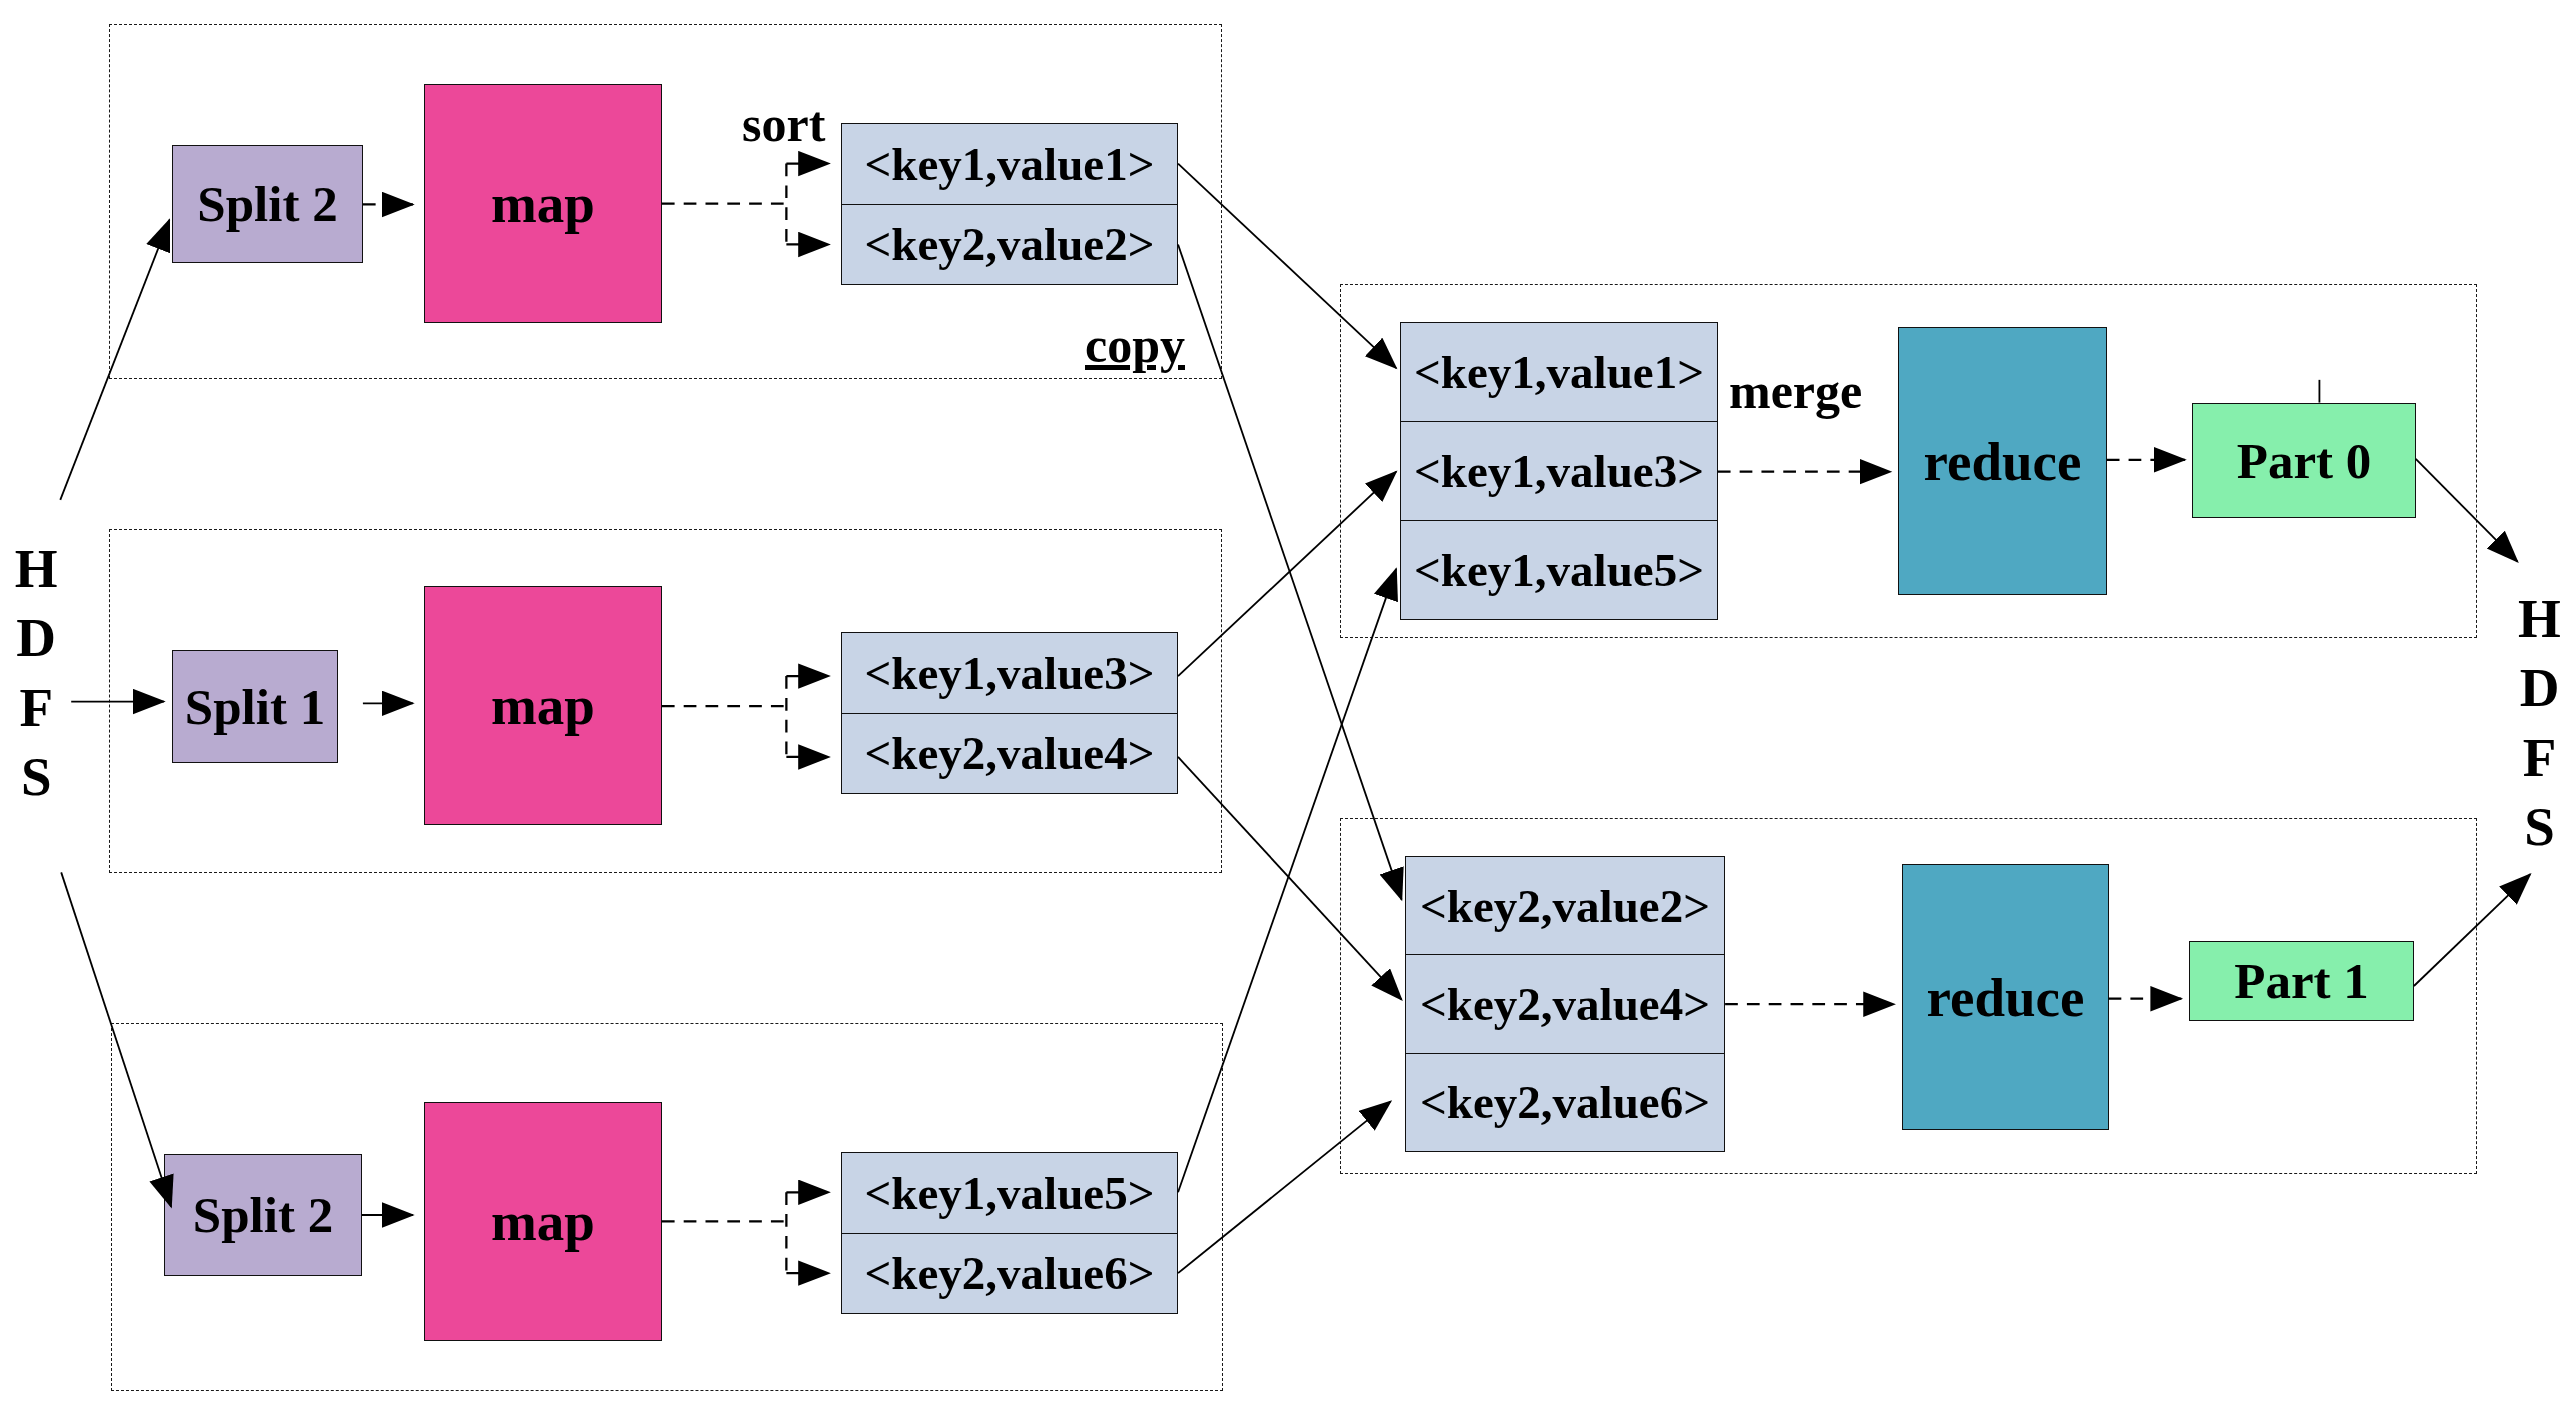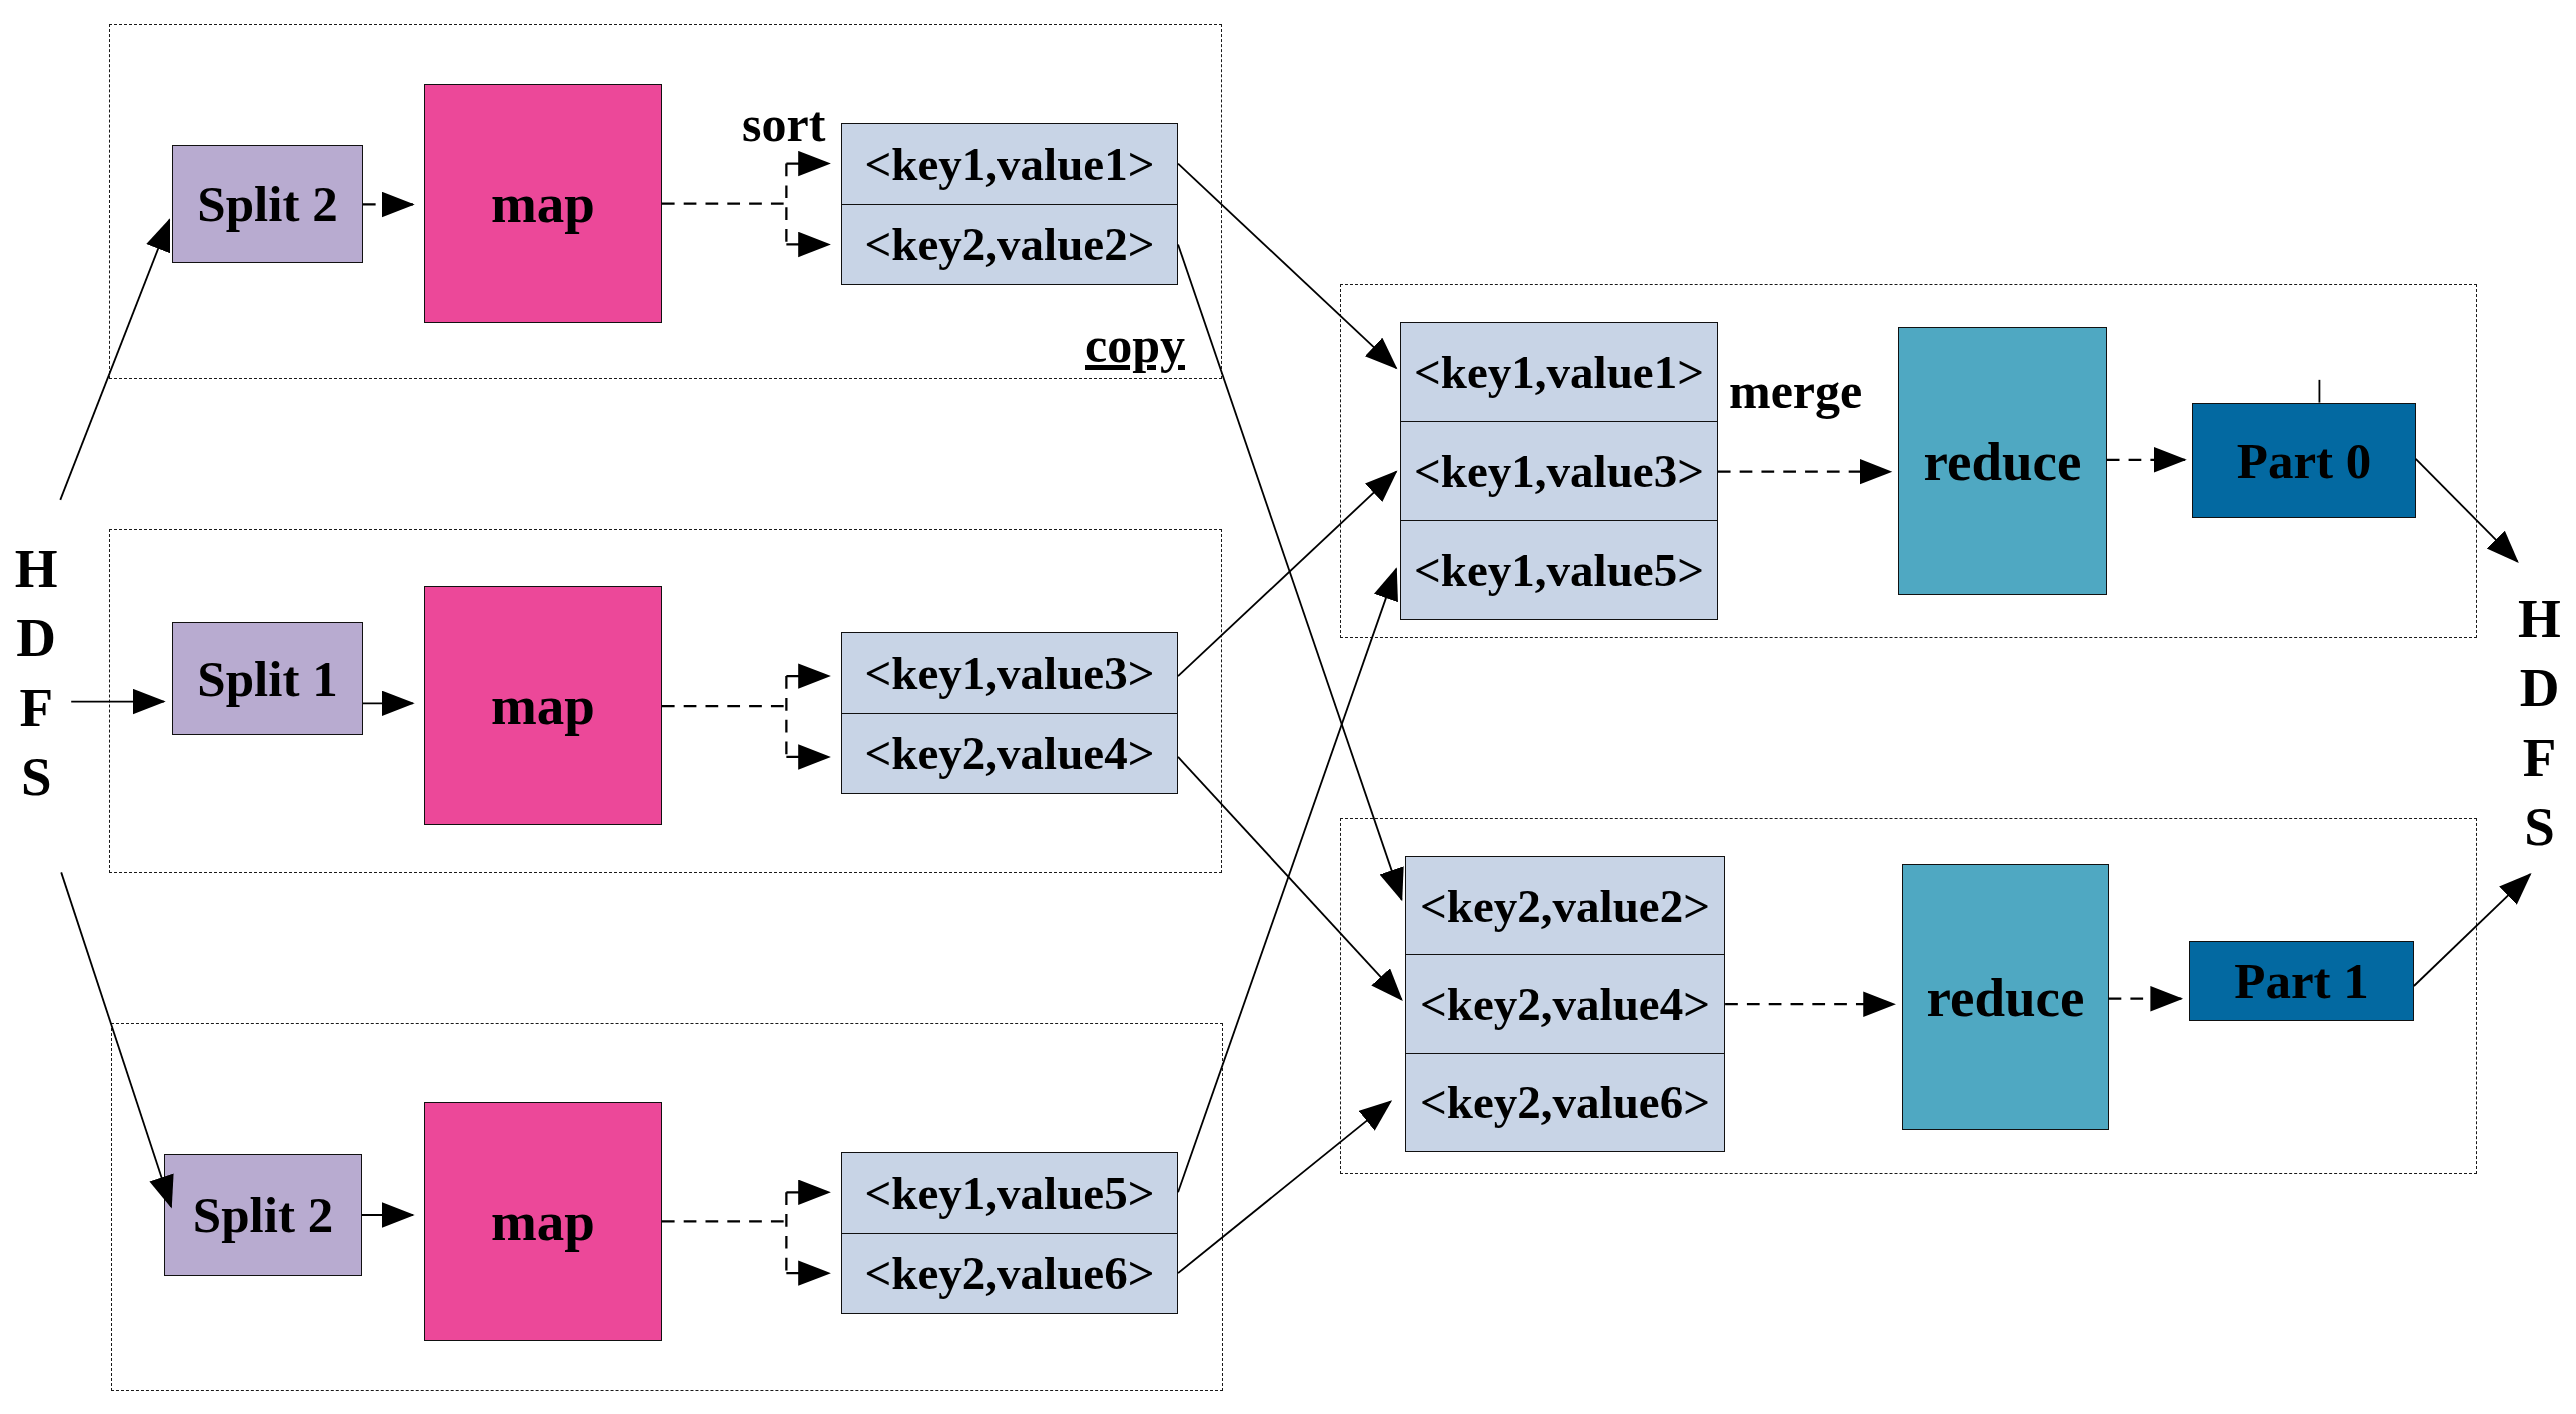--- a/index.html
+++ b/index.html
@@ -25,21 +25,21 @@
     border:1.8px solid #111;
     display:flex;
     align-items:center;
     justify-content:center;
     z-index:2;
     text-align:center;
   }
   .split-box{background:#b8abd0;font-size:51px;}
   .map-box{background:#ec4899;font-size:55px;}
   .reduce-box{background:#4fa8c2;font-size:55px;}
-  .part-box{background:#0369a1;font-size:51px;}
+  .part-box{background:#86efac;font-size:51px;}
   .kv-box{
     background:#c8d4e6;
     flex-direction:column;
     align-items:stretch;
     justify-content:stretch;
     padding:0;
     font-size:47px;
   }
   .kv-row{
     flex:1;
@@ -92,21 +92,21 @@
     <span>Split 2</span>
   </div>
   <div class="box map-box" style="left:424px;top:84px;width:238px;height:239px;">
     <span>map</span>
   </div>
   <div class="box kv-box" style="left:841px;top:123px;width:337px;height:162px;">
     <div class="kv-row">&lt;key1,value1&gt;</div>
     <div class="kv-row">&lt;key2,value2&gt;</div>
   </div>
 
-  <div class="box split-box" style="left:172px;top:622px;width:191px;height:113px;">
+  <div class="box split-box" style="left:172px;top:650px;width:166px;height:113px;">
     <span>Split 1</span>
   </div>
   <div class="box map-box" style="left:424px;top:586px;width:238px;height:239px;">
     <span>map</span>
   </div>
   <div class="box kv-box" style="left:841px;top:632px;width:337px;height:162px;">
     <div class="kv-row">&lt;key1,value3&gt;</div>
     <div class="kv-row">&lt;key2,value4&gt;</div>
   </div>
 

